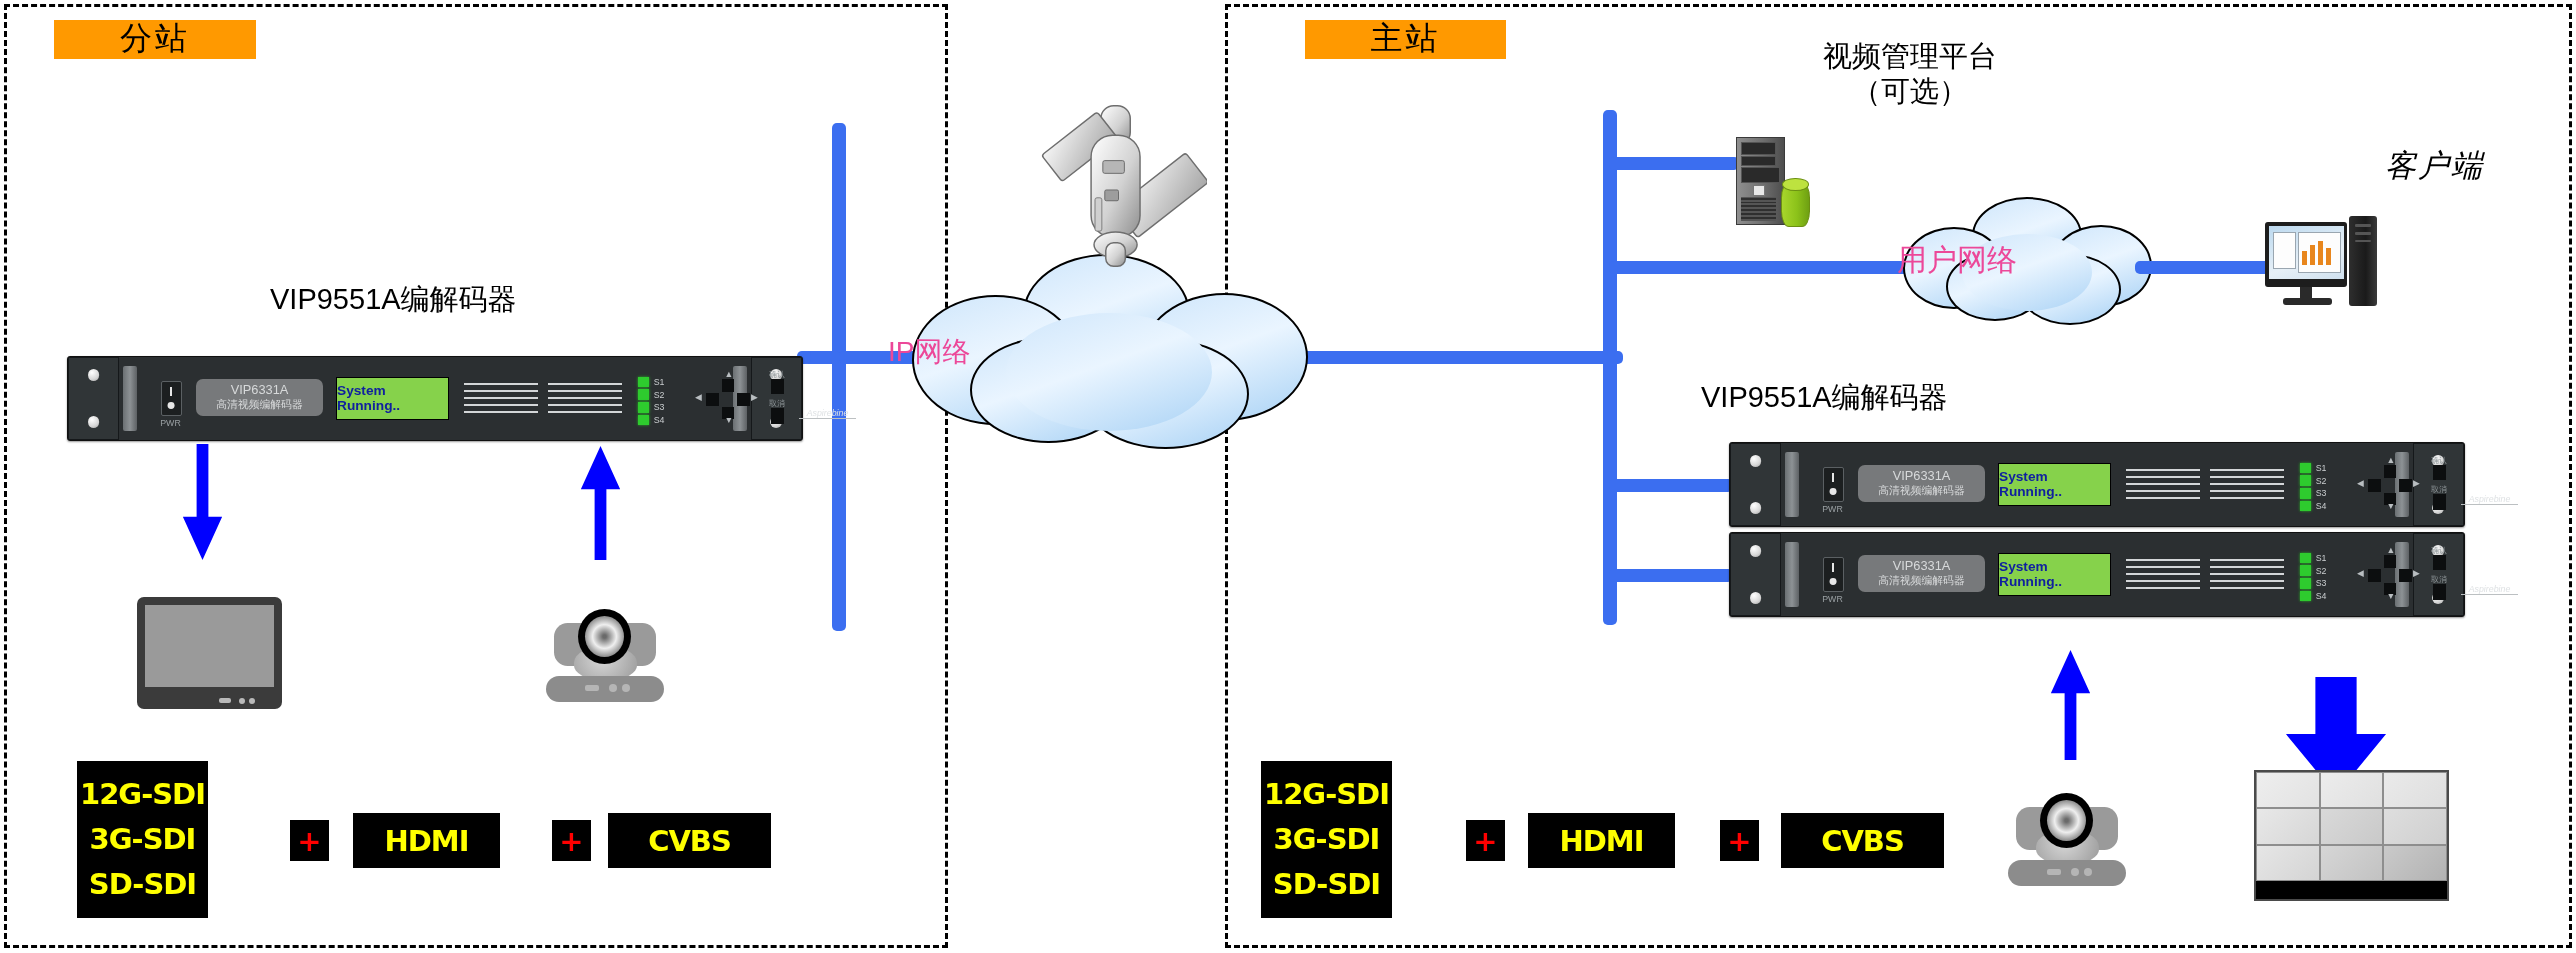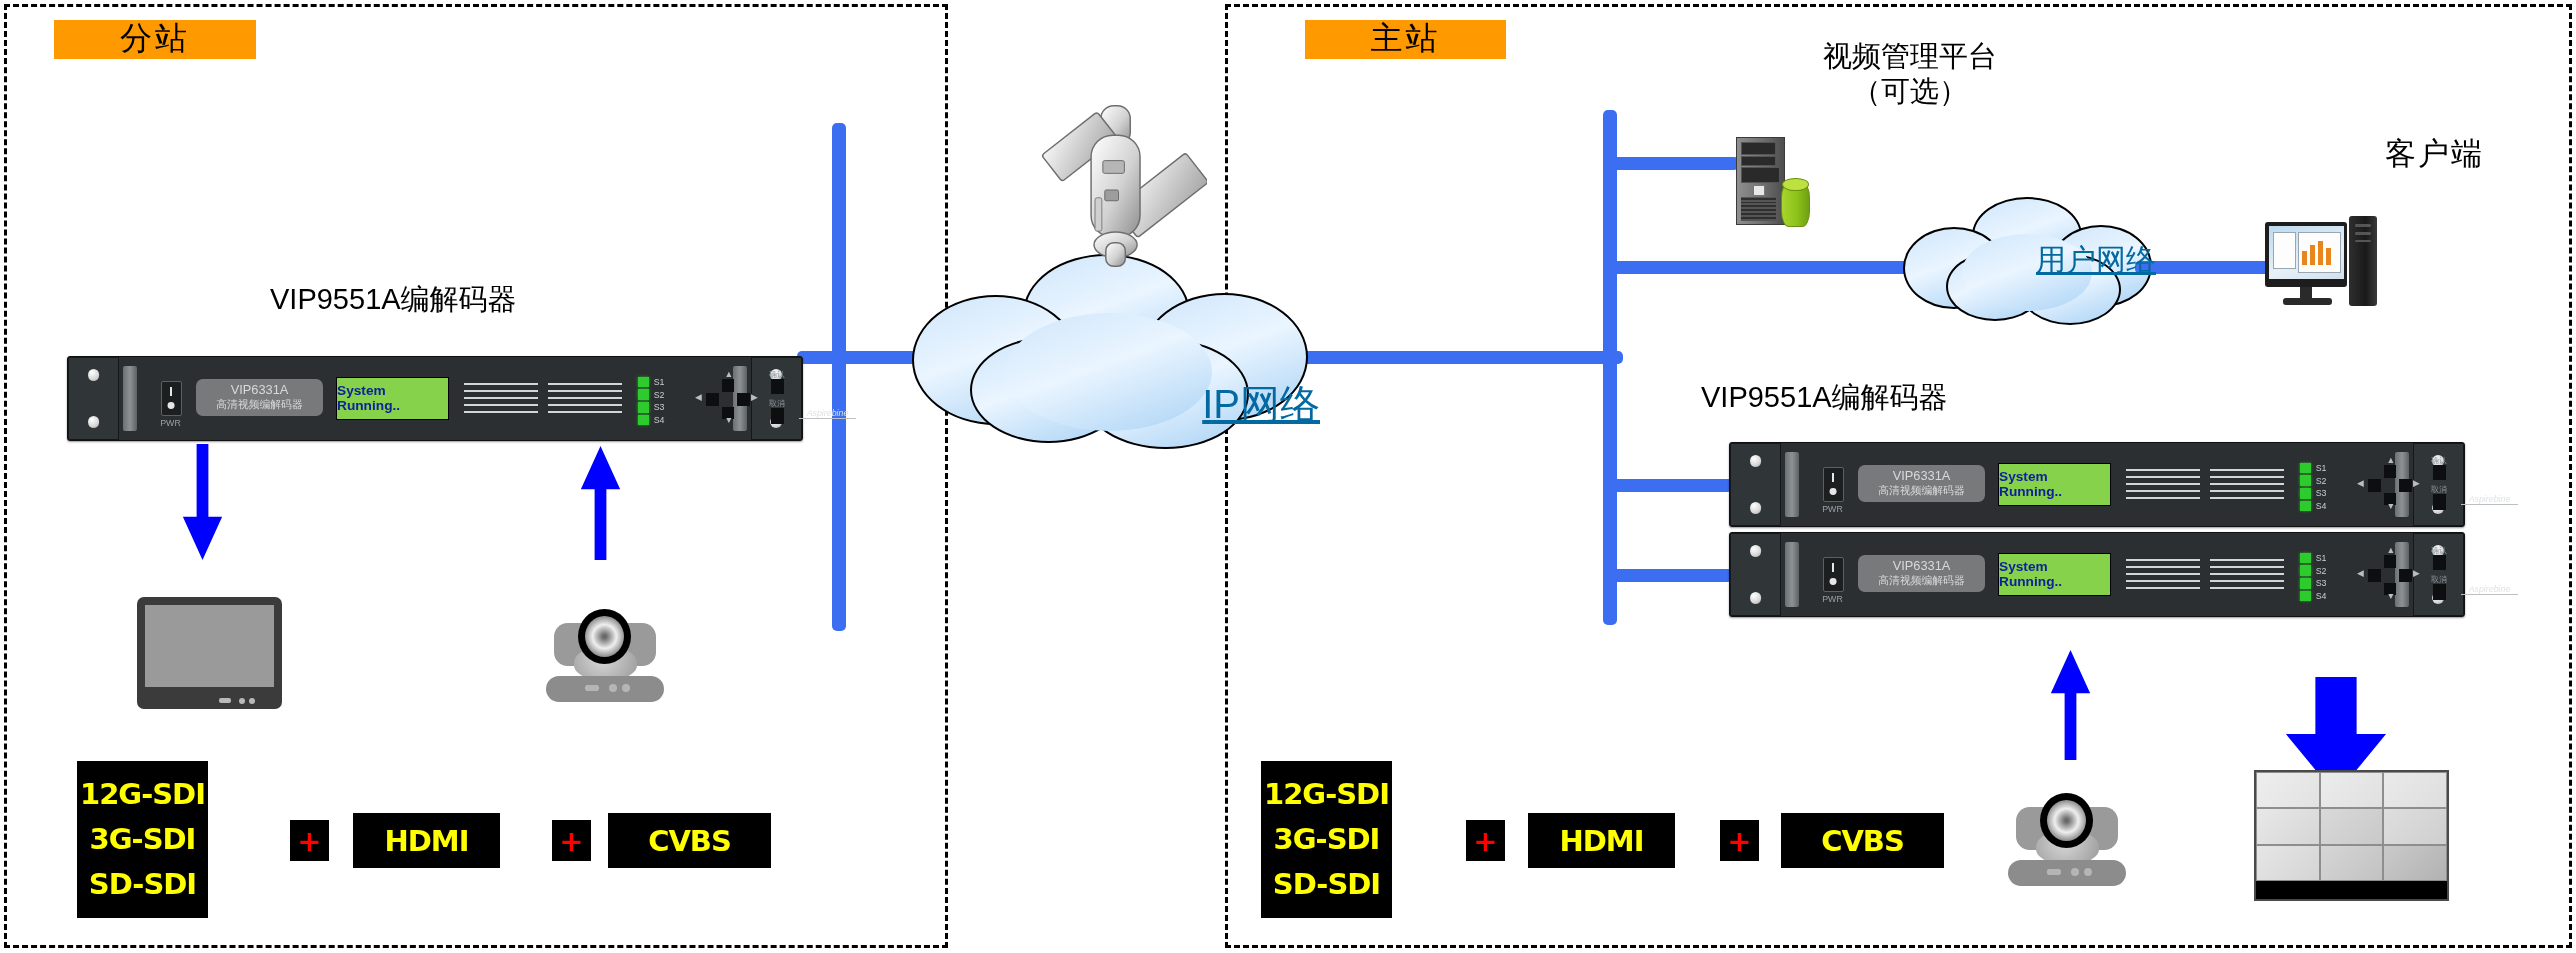--- a/index.html
+++ b/index.html
@@ -16,31 +16,31 @@
   .station-tag{position:absolute;background:#FF9900;color:#000;
     display:flex;align-items:center;justify-content:center;
     font-size:32px;letter-spacing:2.9px;}
   #tag-branch{left:54px;top:19.6px;width:202px;height:39px;}
   #tag-main{left:1305px;top:19.6px;width:201px;height:39px;}
 
   
   .caption{position:absolute;color:#000000;white-space:nowrap;}
   #cap-codec-left{left:270px;top:280px;font-size:29px;}
   #cap-codec-right{left:1701px;top:378px;font-size:29px;}
-  #cap-client{left:2385px;top:133px;font-size:31px;letter-spacing:2px;}
+  #cap-client{left:2385px;top:145px;font-size:31px;letter-spacing:2px;font-style:italic;}
   #cap-vms{left:1823px;top:39px;font-size:29px;text-align:center;line-height:1.22;}
 
   
   .bline{position:absolute;background:#3B6EF0;border-radius:4.9px;}
 
   
   .cloud{position:absolute;}
   .cloud i{position:absolute;background:linear-gradient(160deg,#cfe6fb 0%,#eaf5ff 45%,#a9d2f5 100%);
            border:2.9px solid #000;border-radius:50%;box-sizing:border-box;}
-  .cloud .lbl{position:absolute;z-index:6;color:#0369a1;white-space:nowrap;text-align:right;width:100%;text-decoration:underline;}
+  .cloud .lbl{position:absolute;z-index:6;color:#ec4899;white-space:nowrap;text-align:left;width:100%;}
 
   
   .sat{position:absolute;}
 
   
   .rack{position:absolute;background:#2b2f31;border:1px solid #111;border-radius:2.9px;
         box-shadow:0 1px 2px rgba(0,0,0,.4);}
   .rack .ear{position:absolute;top:0;bottom:0;width:7%;background:#303537;border:1px solid #15181a;box-sizing:border-box;}
   .rack .ear.l{left:0;} .rack .ear.r{right:0;}
   .rack .screw{position:absolute;width:11.8px;height:11.8px;border-radius:50%;
@@ -255,21 +255,21 @@
 <div class="bline abs" style="left:925px;top:351px;width:69px;height:12.8px;"></div>
 <div class="bline abs" style="left:1299px;top:351px;width:324px;height:12.8px;"></div>
 
 <div class="cloud" id="ip-cloud" style="left:888px;top:260px;width:432px;height:196px;">
   <i style="left:135px;top:-5.9px;width:167px;height:120px;"></i>
   <i style="left:23.6px;top:35px;width:167px;height:130px;"></i>
   <i style="left:253px;top:33px;width:167px;height:128px;"></i>
   <i style="left:82px;top:77px;width:157px;height:106px;"></i>
   <i style="left:194px;top:79px;width:167px;height:110px;"></i>
   <i style="left:118px;top:53px;width:206px;height:118px;border:none;"></i>
-  <div class="lbl" style="top:73px;font-size:40px;margin-top:44px;">IP网络</div>
+  <div class="lbl" style="top:73px;font-size:28px;">IP网络</div>
 </div>
 
 <svg class="sat" style="left:1030px;top:96px;" width="177" height="186" viewBox="0 0 180 190">
   <defs>
     <linearGradient id="mg" x1="0" y1="0" x2="1" y2="1">
       <stop offset="0%" stop-color="#ffffff"></stop>
         <stop offset="55%" stop-color="#d2d2d2"></stop>
         <stop offset="100%" stop-color="#8e8e8e"></stop>
     </linearGradient>
     <linearGradient id="mg2" x1="0" y1="0" x2="1" y2="1">

